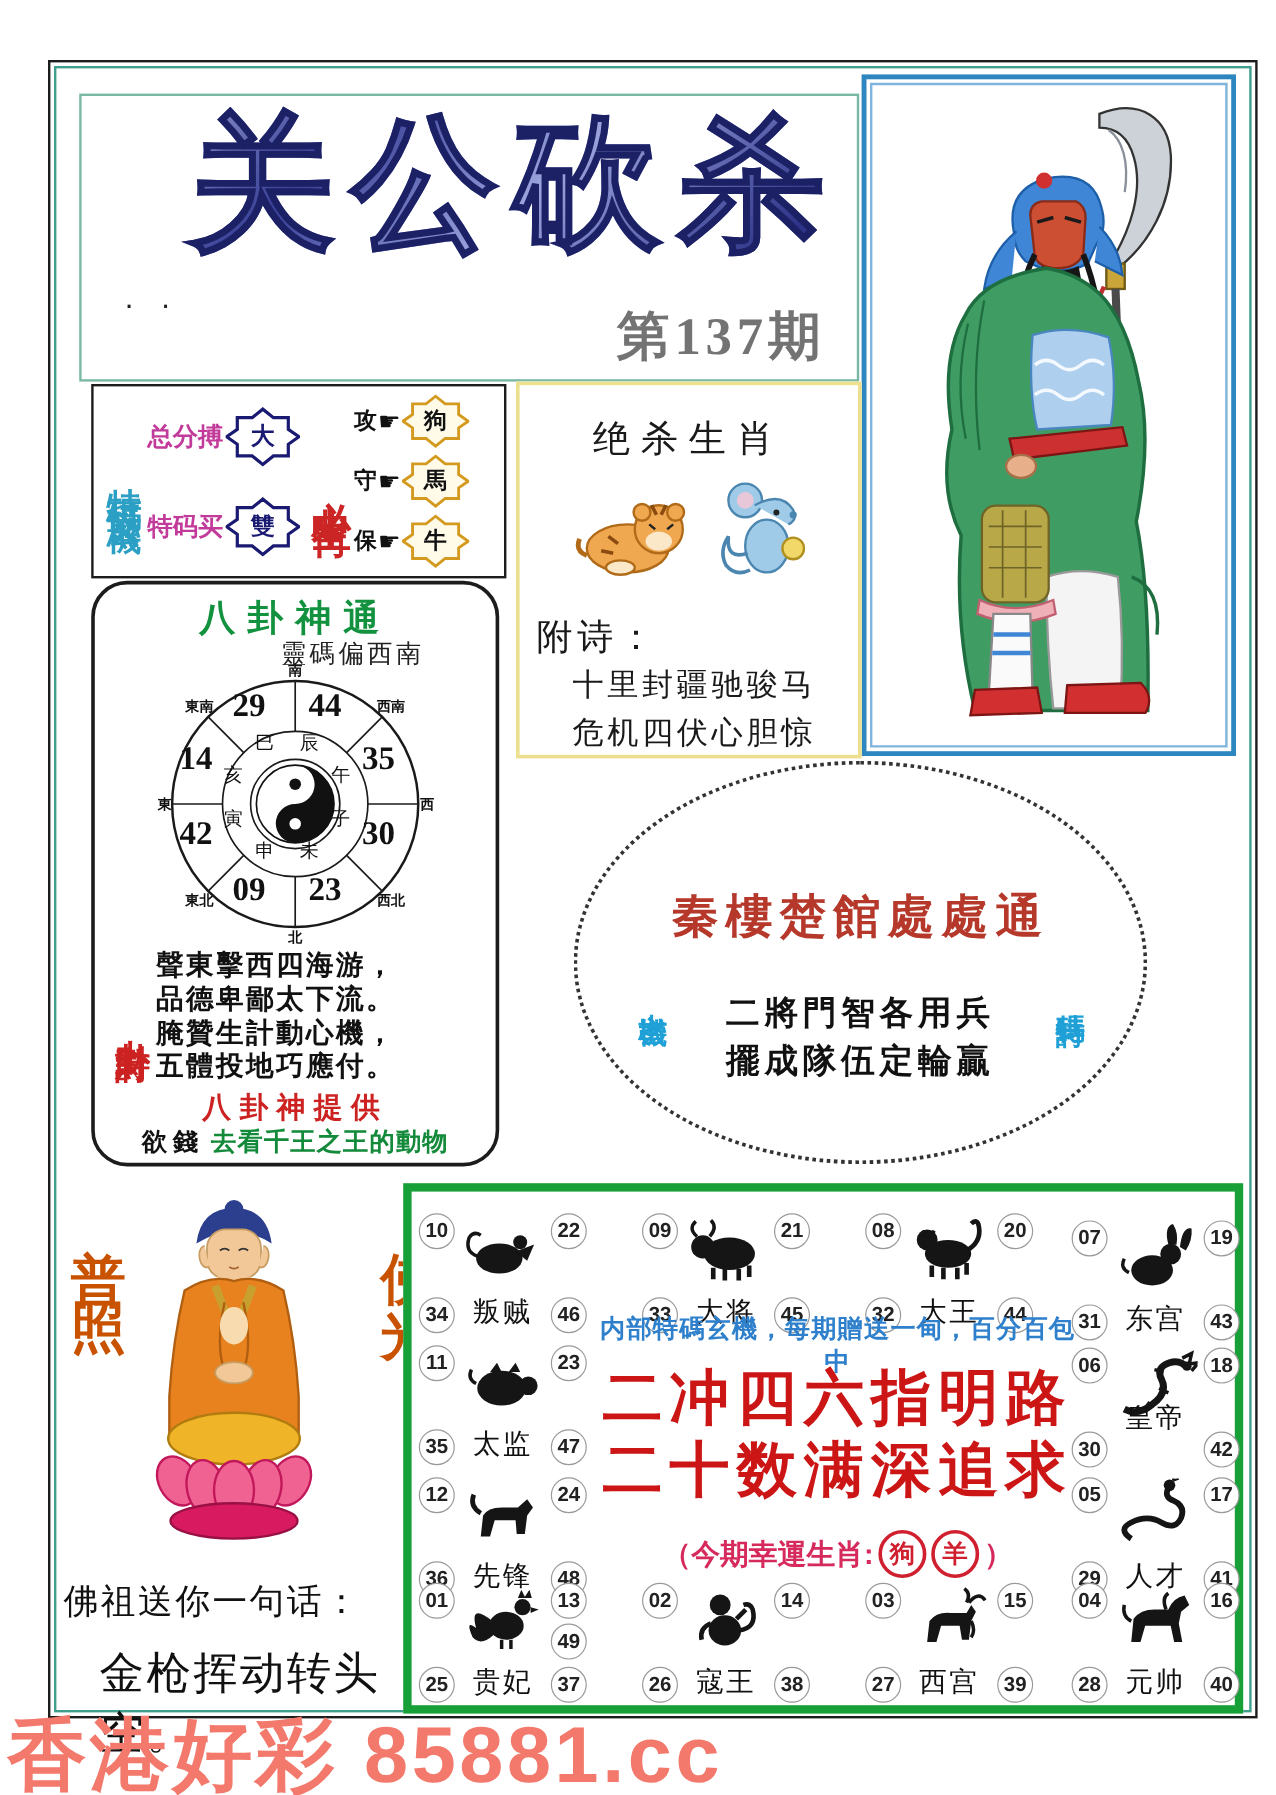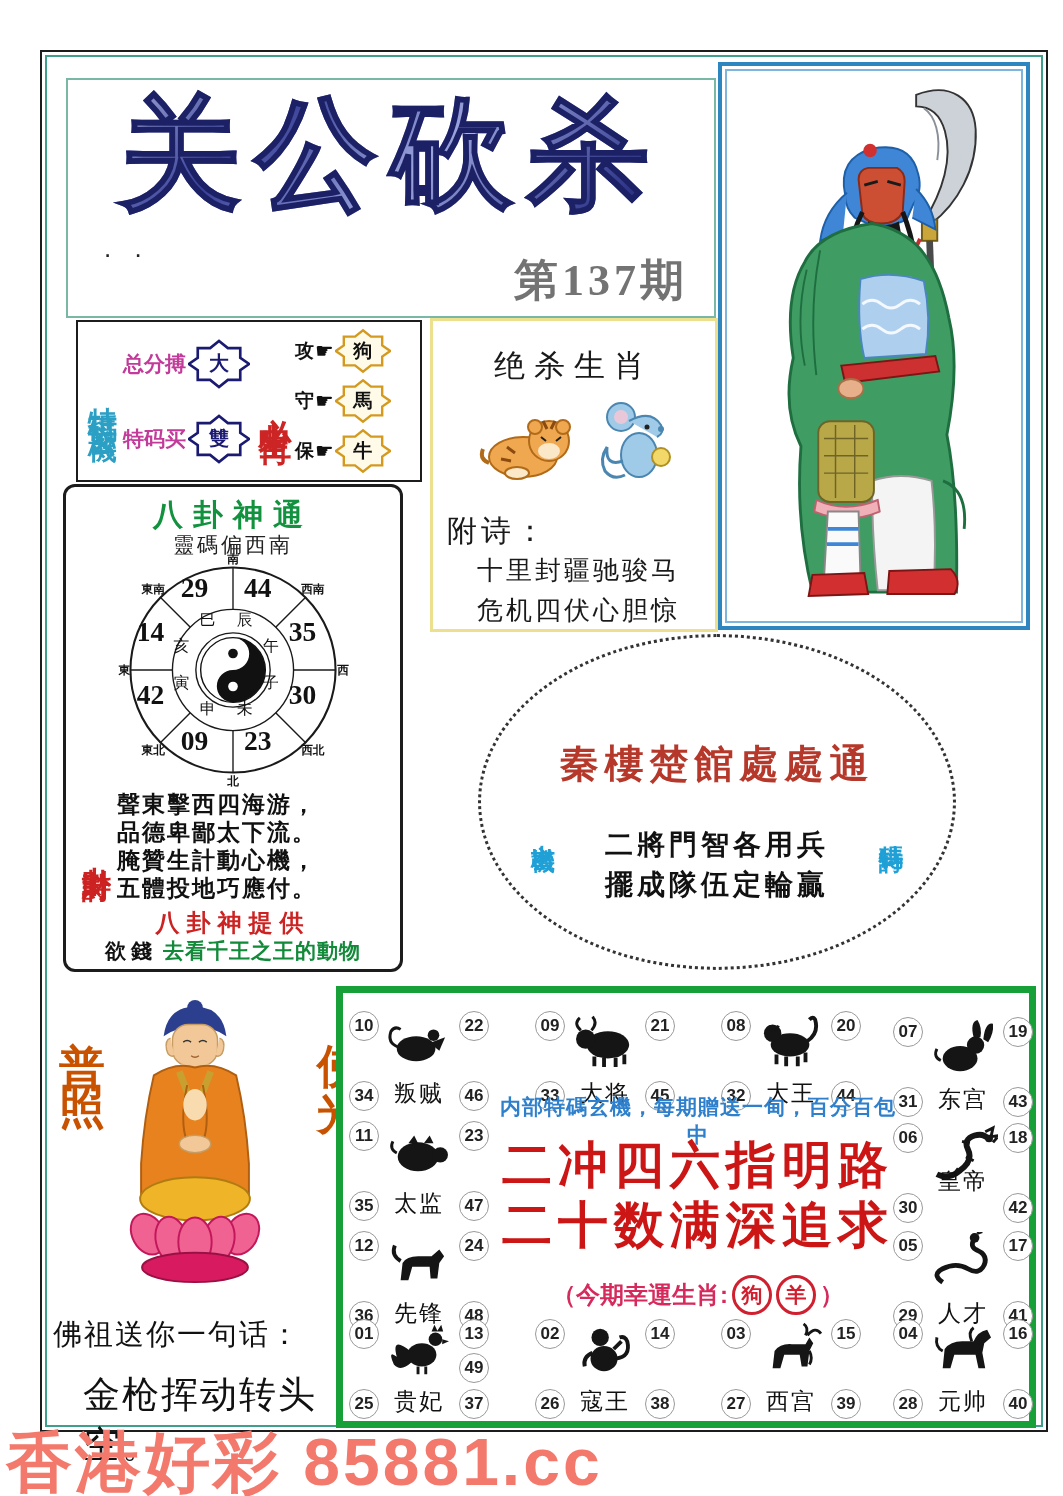--- a/index.html
+++ b/index.html
@@ -7,21 +7,21 @@
         font-family:"Liberation Sans","DejaVu Sans",sans-serif;}
   .frame{position:absolute;left:40px;top:50px;width:1004px;height:1378px;border:2px solid #1c1c1c;}
   .frame-inner{position:absolute;left:3px;top:3px;right:3px;bottom:3px;border:2px solid #3f9e8c;}
 
   
   .title-box{position:absolute;left:66px;top:78px;width:646px;height:236px;border:2px solid #7ab8a6;background:#fff;}
   .big-title{position:absolute;left:0;top:8px;width:100%;text-align:center;
       font-family:"Liberation Serif","DejaVu Serif",serif;font-weight:bold;font-size:122px;letter-spacing:14px;
       color:#424a9e;background:linear-gradient(135deg,#b9c1e6 0%,#383f96 30%,#9aa3dc 55%,#2e3488 85%);
       -webkit-background-clip:text;background-clip:text;-webkit-text-fill-color:transparent;
-      -webkit-text-stroke:2px #1c2166;line-height:1.1;}
+      -webkit-text-stroke:2px #1c2166;line-height:1.1;padding-left:38px;}
   .title-dots{position:absolute;left:36px;bottom:52px;font-size:26px;color:#222;letter-spacing:8px;}
   .issue{position:absolute;right:26px;bottom:6px;color:#737373;font-size:44px;font-weight:bold;
       font-family:"Liberation Serif","DejaVu Serif",serif;letter-spacing:4px;}
 
   
   .guan-box{position:absolute;left:718px;top:62px;width:304px;height:560px;border:4px solid #2e86c1;
       box-shadow:inset 0 0 0 3px #fff,inset 0 0 0 5px #7fb4dc;background:#fff;}
   .guan-box svg{position:absolute;left:6px;top:4px;}
 
   
@@ -47,25 +47,25 @@
   
   .kill-box{position:absolute;left:430px;top:318px;width:282px;height:308px;border:3px solid #ecdf8e;background:#fff;}
   .kill-title{position:absolute;top:24px;width:100%;text-align:center;font-size:31px;letter-spacing:9px;color:#1a1a1a;
       font-family:"Liberation Serif",serif;}
   .kill-animals{position:absolute;top:70px;left:0;width:100%;display:flex;justify-content:center;align-items:flex-end;gap:14px;}
   .kill-poem-label{position:absolute;left:14px;top:190px;font-size:30px;color:#1a1a1a;letter-spacing:4px;
       font-family:"Liberation Serif",serif;}
   .kill-line{position:absolute;left:44px;font-size:26px;color:#1a1a1a;letter-spacing:3px;font-family:"Liberation Serif",serif;}
 
   
-  .bagua-box{position:absolute;left:63px;top:484px;width:334px;height:482px;border:3px solid #1c1c1c;border-radius:12px;background:#fff;}
+  .bagua-box{position:absolute;left:76px;top:484px;width:334px;height:482px;border:3px solid #1c1c1c;border-radius:30px;background:#fff;}
   .bagua-title{position:absolute;top:8px;width:100%;text-align:center;font-size:30px;font-weight:bold;color:#12923e;
       letter-spacing:10px;font-family:"Liberation Serif",serif;}
   .bagua-sub{position:absolute;top:44px;width:100%;text-align:center;font-size:21px;color:#222;letter-spacing:3px;
-      font-family:"Liberation Serif",serif;}
+      font-family:"Liberation Serif",serif;padding-left:48px;}
   .bagua-svg{position:absolute;top:66px;left:50%;transform:translateX(-50%);}
   .bagua-poem{position:absolute;top:304px;left:16px;display:flex;align-items:center;}
   .poem-vt{font-size:29px;color:#cc2222;letter-spacing:2px;margin-right:6px;}
   .poem-lines div{font-size:23px;font-weight:bold;color:#111;line-height:28px;letter-spacing:2px;
       font-family:"Liberation Serif",serif;}
   .provider{position:absolute;top:420px;width:100%;text-align:center;color:#cc2222;font-weight:bold;font-size:24px;
       letter-spacing:7px;font-family:"Liberation Serif",serif;}
   .money{position:absolute;top:450px;width:100%;text-align:center;font-size:21px;font-weight:bold;}
   .money .ml{color:#111;letter-spacing:5px;font-family:"Liberation Serif",serif;}
   .money .mp{color:#128a3a;letter-spacing:1px;font-family:"Liberation Serif",serif;}

